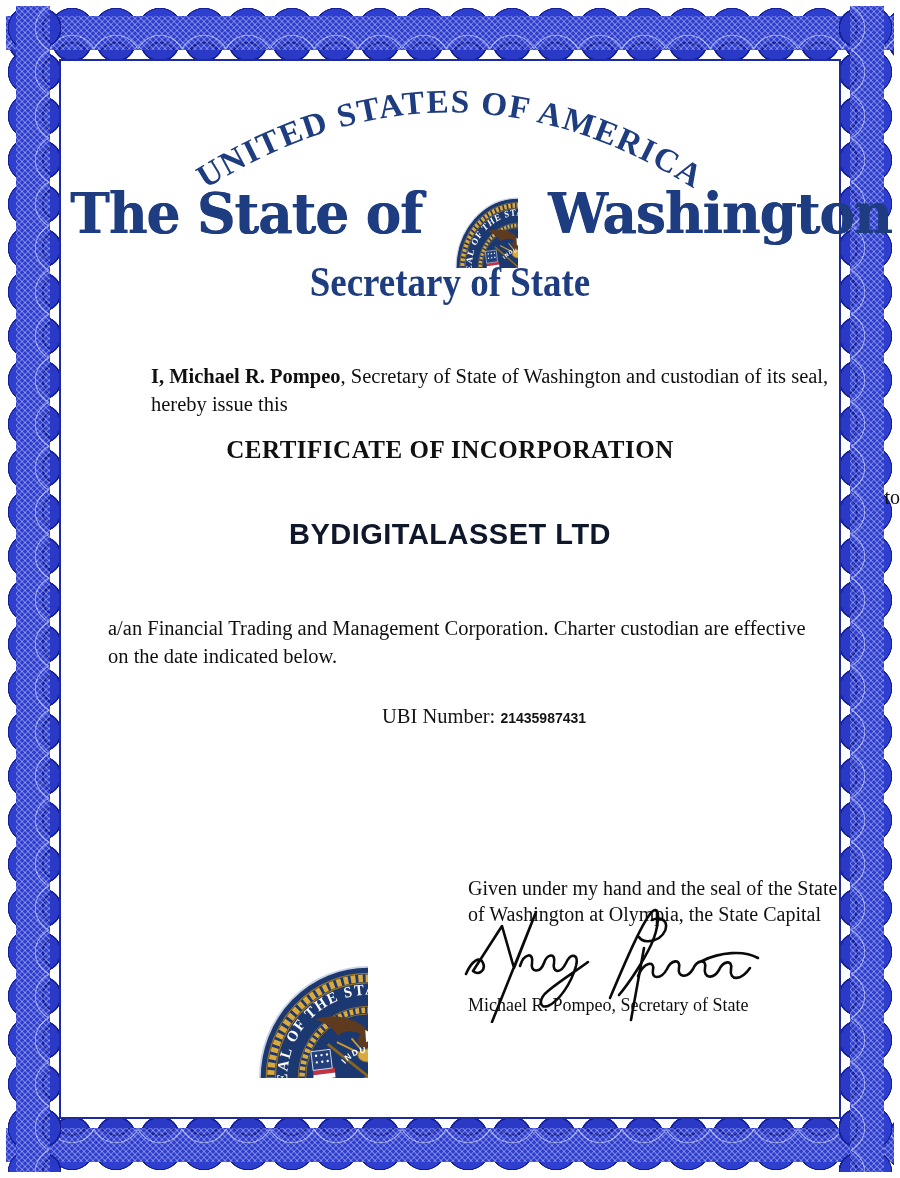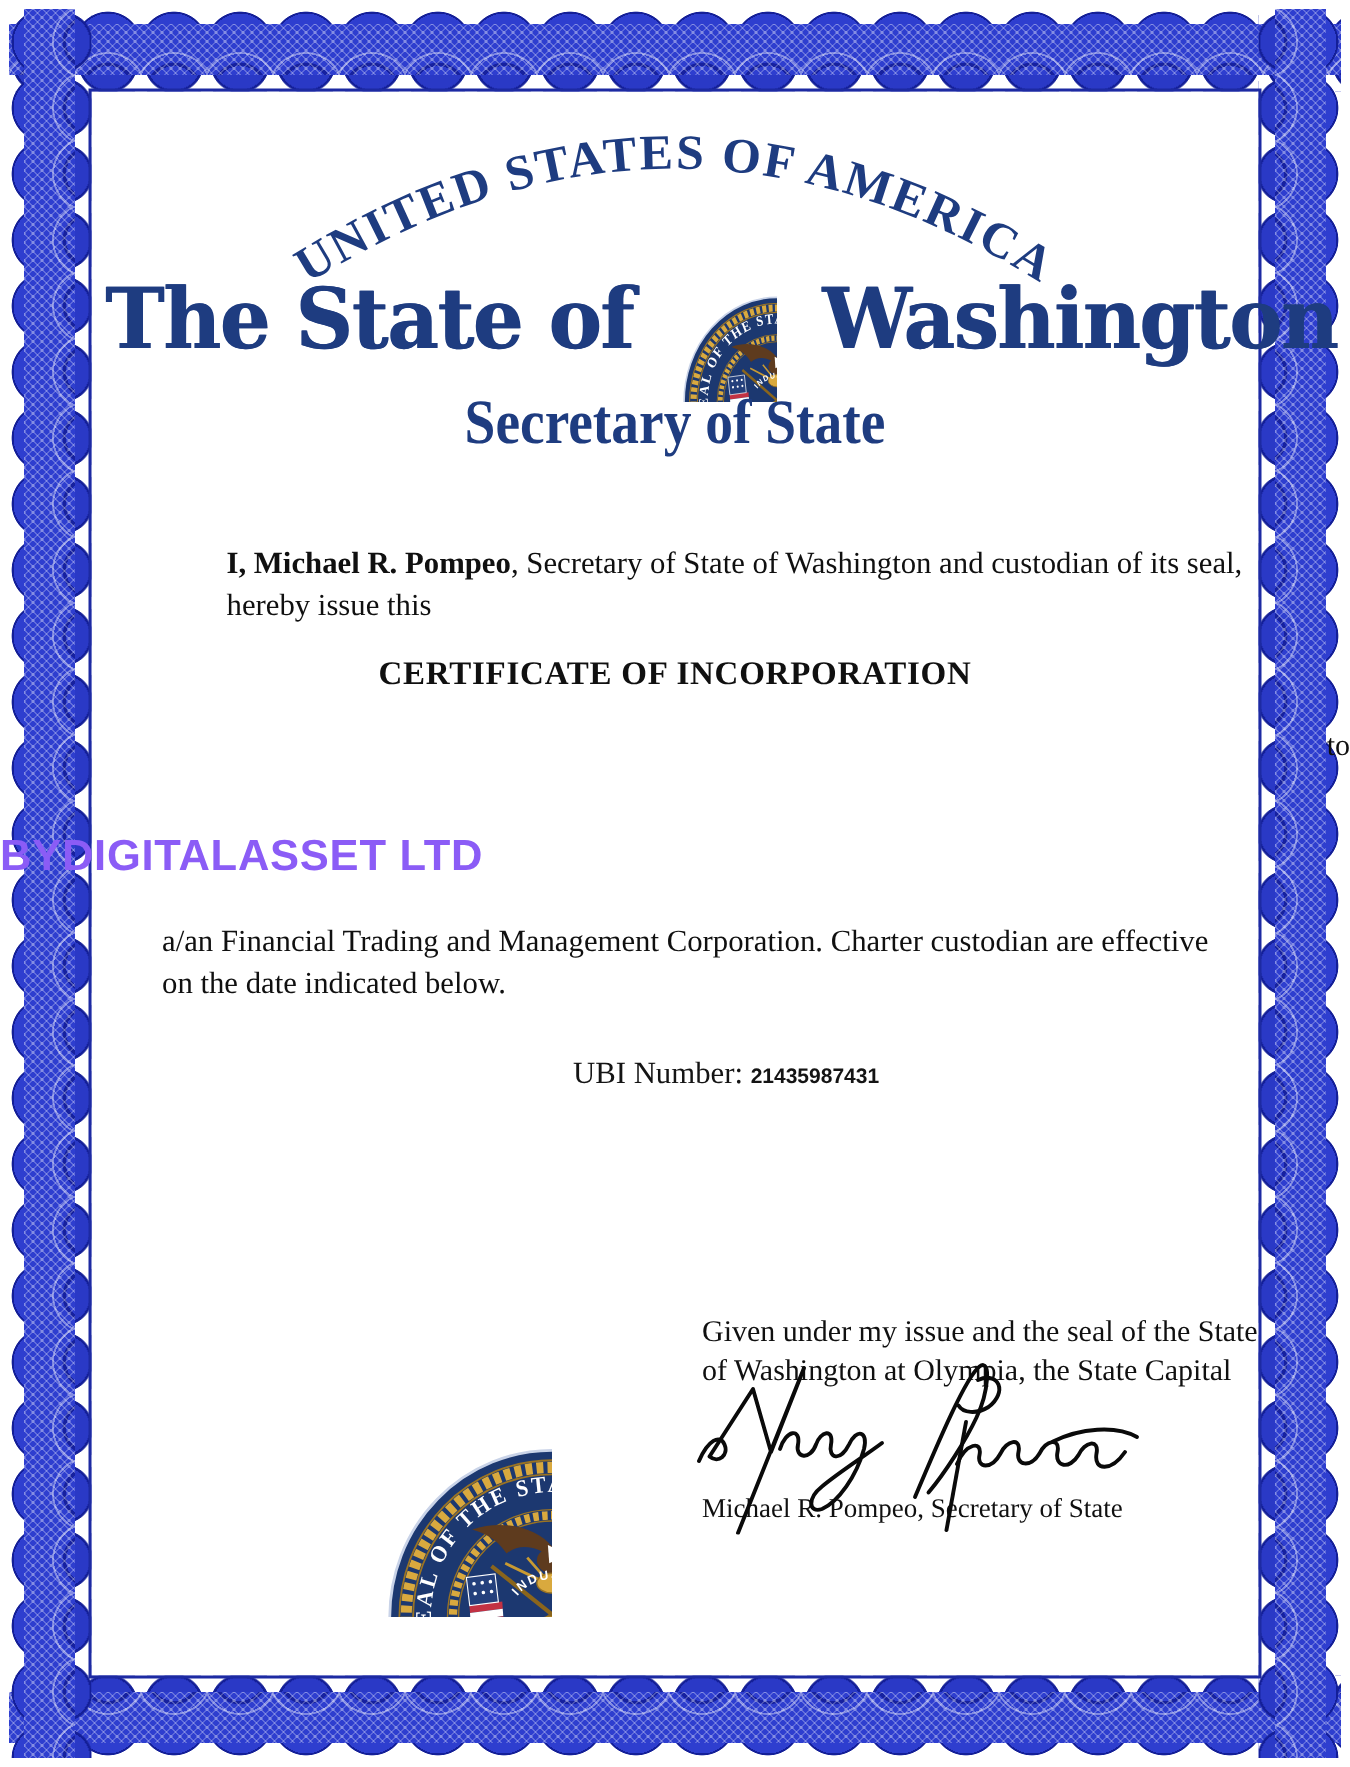--- a/index.html
+++ b/index.html
@@ -80,24 +80,24 @@
   .seal-top{position:absolute;left:392px;top:126px;width:126px;height:142px;}
   .subtitle{
     position:absolute;top:258px;left:0;width:100%;text-align:center;
     font-size:42px;font-weight:700;color:#1E3C80;transform:scaleX(.88);}
 
   
   .para{position:absolute;left:108px;width:712px;font-size:20.5px;line-height:1.4;color:#101010;}
   .p-intro{top:341px;margin-left:43px;}
   .p-desc{top:593px;}
   .cert-title{position:absolute;top:436px;left:0;width:100%;text-align:center;
-    font-size:22px;font-weight:700;letter-spacing:.5px;color:#101010;}
+    font-size:25px;font-weight:700;letter-spacing:.5px;color:#101010;}
   .to-label{position:absolute;top:486px;left:0;width:100%;text-align:right;font-size:20px;color:#101010;}
-  .company{position:absolute;top:518px;left:0;width:100%;
-    font-family:"Liberation Sans","DejaVu Sans",sans-serif;font-size:29px;font-weight:700;color:#8b5cf6;letter-spacing:.5px;margin-top:37px;}
+  .company{position:absolute;top:518px;left:0;width:100%;text-align:center;
+    font-family:"Liberation Sans","DejaVu Sans",sans-serif;font-size:29px;font-weight:700;color:#0f172a;letter-spacing:.5px;}
   .date-line{position:absolute;left:382px;top:676px;font-size:23px;font-weight:700;color:#141414;}
   .ubi-line{position:absolute;left:382px;top:705px;font-size:20.5px;color:#141414;}
   .ubi-line b{font-family:"Liberation Sans","DejaVu Sans",sans-serif;font-size:14px;font-weight:700;}
 
   
   .seal-big{position:absolute;left:148px;top:852px;width:220px;height:226px;}
   .given-block{position:absolute;left:468px;top:875px;font-size:20px;line-height:1.32;color:#101010;white-space:nowrap;}
   .signatory{position:absolute;left:468px;top:995px;font-size:18px;color:#101010;white-space:nowrap;}
   .signature-svg{position:absolute;left:458px;top:898px;width:330px;height:125px;pointer-events:none;}
   .hidden-defs{position:absolute;width:0;height:0;overflow:hidden;}
@@ -247,21 +247,21 @@
   <div class="ubi-line">
     <span>UBI Number:</span>
     <b>21435987431</b>
   </div>
 
   <svg class="seal-big" viewBox="-120 -120 240 240" preserveAspectRatio="none">
     <use href="#seal-sym"></use>
   </svg>
 
   <div class="given-block">
-    <div>Given under my issue and the seal of the State</div>
+    <div>Given under my hand and the seal of the State</div>
     <div>of Washington at Olympia, the State Capital</div>
   </div>
 
   <div class="signatory">Michael R. Pompeo, Secretary of State</div>
 
   <svg class="signature-svg" viewBox="0 0 330 125">
     <g fill="none" stroke="#0a0a0a" stroke-width="2.6" stroke-linecap="round" stroke-linejoin="round">
       <path d="M 8 76 C 14 62 22 58 25 65 C 28 72 21 78 15 73 L 44 28 L 56 70 L 78 14 L 34 124"></path>
       <path d="M 62 68 C 66 55 76 54 74 65 C 72 74 82 76 86 65 C 89 56 98 54 96 65 C 94 74 102 77 108 65 C 113 54 121 56 118 68 C 113 86 101 103 90 108 C 81 111 80 101 90 93 C 102 83 118 73 130 64"></path>
       <path d="M 152 100 C 168 62 186 20 195 13 C 203 7 201 30 193 47 C 186 62 172 84 161 97"></path>

